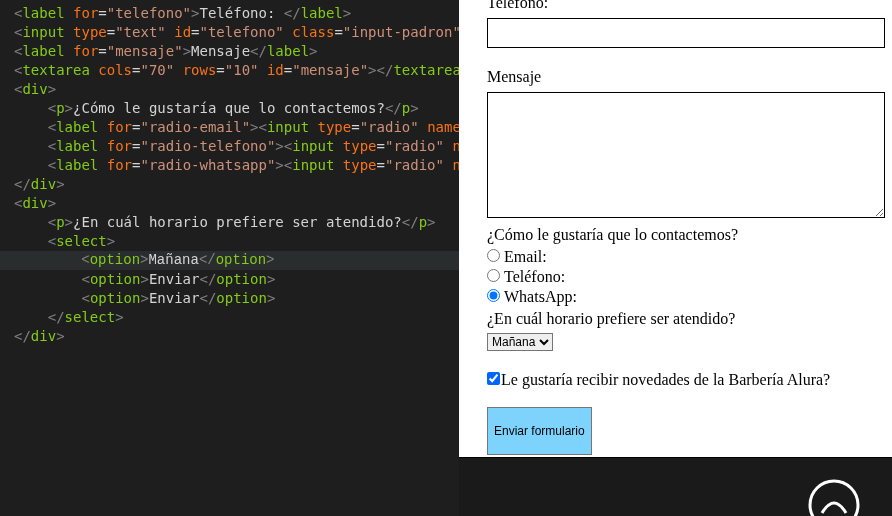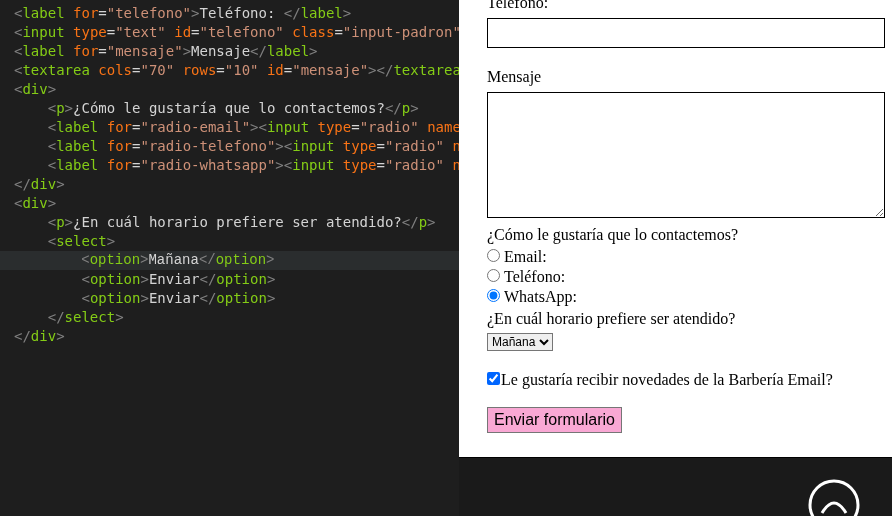--- a/index.html
+++ b/index.html
@@ -61,21 +61,21 @@
   border: 1px solid #000;
   margin-bottom: 0;
   background: #fff;
 }
 .preview .q { margin: 4px 0 4px 0; }
 .preview .radio-row { display: block; margin: 2px 0; }
 .preview .radio-row input { margin-right: 4px; }
 .preview select { border: 1px solid #767676; font-family: Arial,sans-serif; font-size: 12px; background: #efefef; }
 .preview .cb-row { margin: 20px 0 18px 0; }
 .preview .cb-row input { accent-color: #0066ff; margin-right: 1px; }
-.preview .submit { border: 1px solid #767676; background: #f9a8d4; font-family: Arial,sans-serif; font-size: 16px; padding: 3px 6px; }
+.preview .submit { border: 1px solid #767676; background: #7dd3fc; font-family: Arial,sans-serif; font-size: 12px; padding: 16px 6px; }
 .preview .footer {
   position: absolute;
   bottom: 0; left: 0; right: 0;
   height: 59px;
   background: #1a1a1a;
   border-top: 1px solid #000;
 }
 .preview .footer .logo {
   position: absolute;
   right: 32px; bottom: -15px;
@@ -124,21 +124,21 @@
 
     <p class="q">¿Cómo le gustaría que lo contactemos?</p>
     <label class="radio-row"><input type="radio" name="c" style=""><span>Email:</span></label>
     <label class="radio-row"><input type="radio" name="c" style=""><span>Teléfono:</span></label>
     <label class="radio-row"><input type="radio" name="c" checked="" style=""><span>WhatsApp:</span></label>
 
     <p class="q">¿En cuál horario prefiere ser atendido?</p>
     <select><option>Mañana</option></select>
 
     <div class="cb-row">
-      <label><input type="checkbox" checked="" style=""><span>Le gustaría recibir novedades de la Barbería Email?</span></label>
+      <label><input type="checkbox" checked="" style=""><span>Le gustaría recibir novedades de la Barbería Alura?</span></label>
     </div>
 
     <button class="submit">Enviar formulario</button>
   </div>
   <div class="footer">
     <div class="logo">
       <svg viewBox="0 0 52 52">
           <circle cx="26" cy="26" r="24" fill="none" stroke="#fff" stroke-width="3"></circle>
           <path d="M14 34 Q26 14 38 34" fill="none" stroke="#fff" stroke-width="3"></path>
         </svg>

